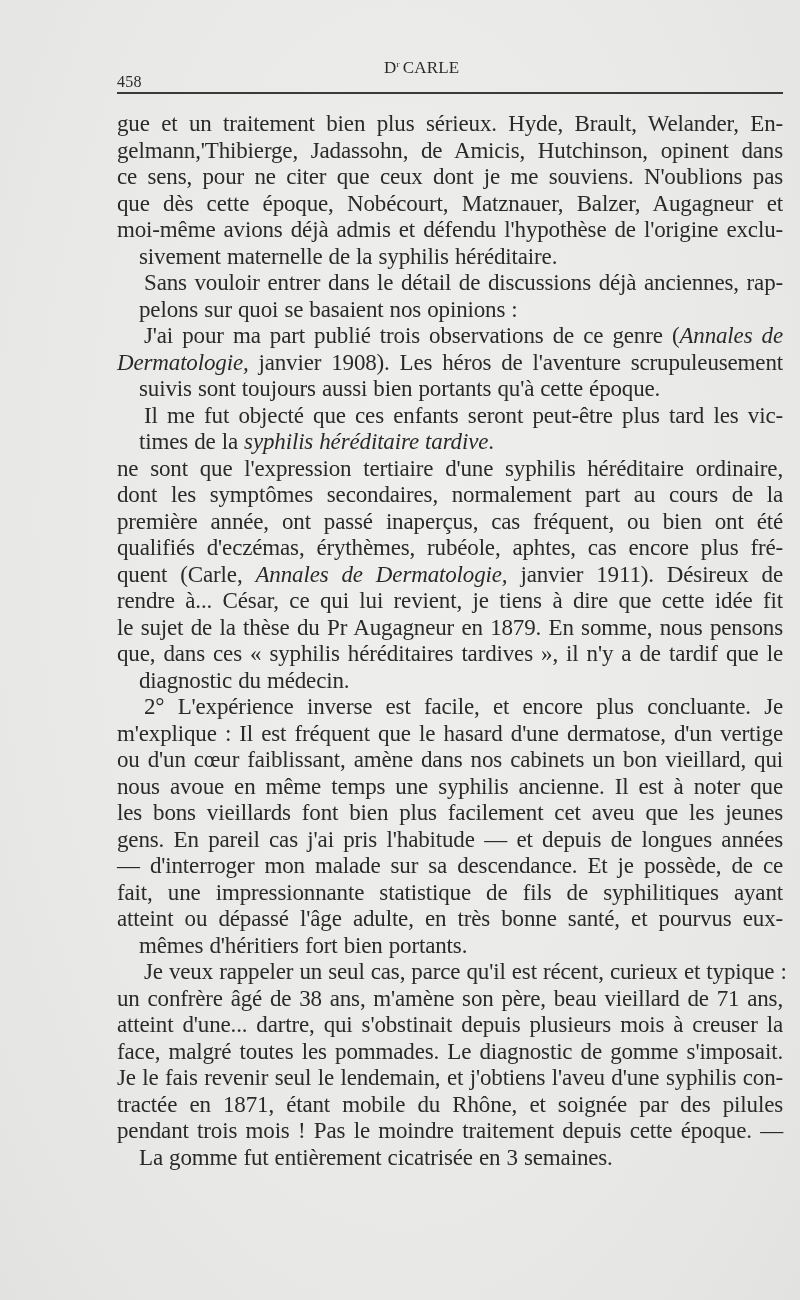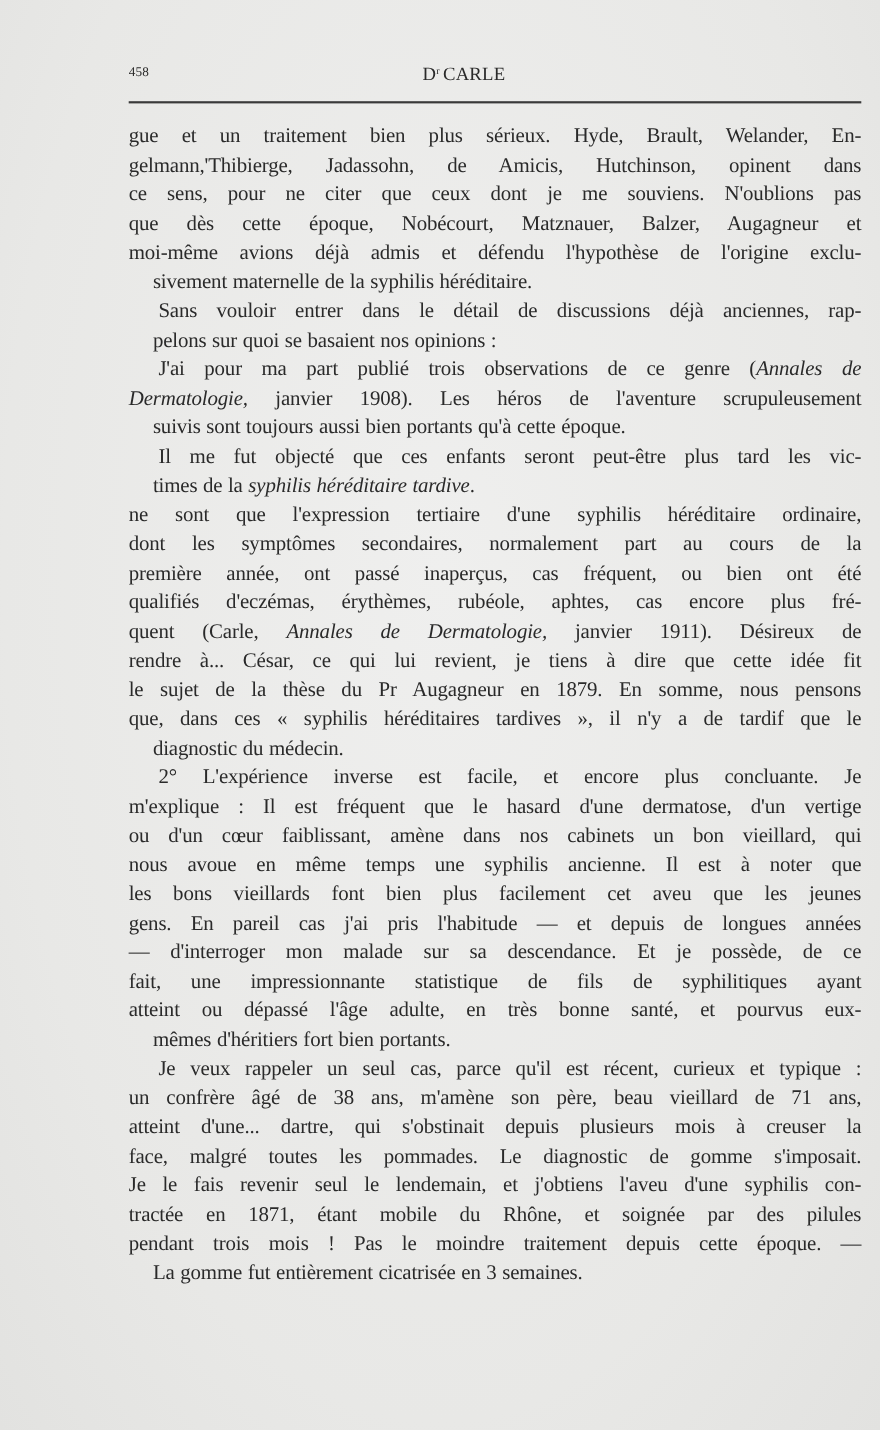--- a/index.html
+++ b/index.html
@@ -9,27 +9,27 @@
       background-image: radial-gradient(ellipse at 50% 40%, #efefee 0%, #e8e8e6 70%, #e2e2e0 100%);
       font-family: "Liberation Serif", "DejaVu Serif", serif;
       color: #2a2a2a;
       position: relative;
     }
     .page { position: absolute; left: 117px; top: 0; width: 666px; }
     .header {
       position: absolute; top: 58px; left: 0; width: 666px; height: 24px;
       font-size: 17px; letter-spacing: 0.2px;
     }
-    .page-number { position: absolute; left: 0; top: 0; font-size: 12px; }
+    .page-number { position: absolute; left: 0; top: 15px; font-size: 16px; }
     .running-head { position: absolute; left: 267px; top: 0; font-size: 17px; }
     .running-head sup { font-size: 9px; vertical-align: 6px; margin-right: 3px; }
     .rule { position: absolute; top: 92px; left: 0; width: 666px; height: 1.5px; background: #3a3a3a; }
     .body-text {
       position: absolute; top: 111px; left: 0; width: 666px;
-      font-size: 19px; line-height: 26.5px;
+      font-size: 23px; line-height: 26.5px;
       text-align: justify; letter-spacing: -0.15px;
       word-spacing: 0.5px;
     }
     .para { margin: 0; text-indent: 0; }
     .line { display: block; text-align: justify; text-align-last: justify; white-space: nowrap; height: 26.5px; }
     .line.last { text-align-last: left; margin-left: 22px; }
     .line.indent { padding-left: 27px; }
     em { font-style: italic; }
   </style>
 </head>

